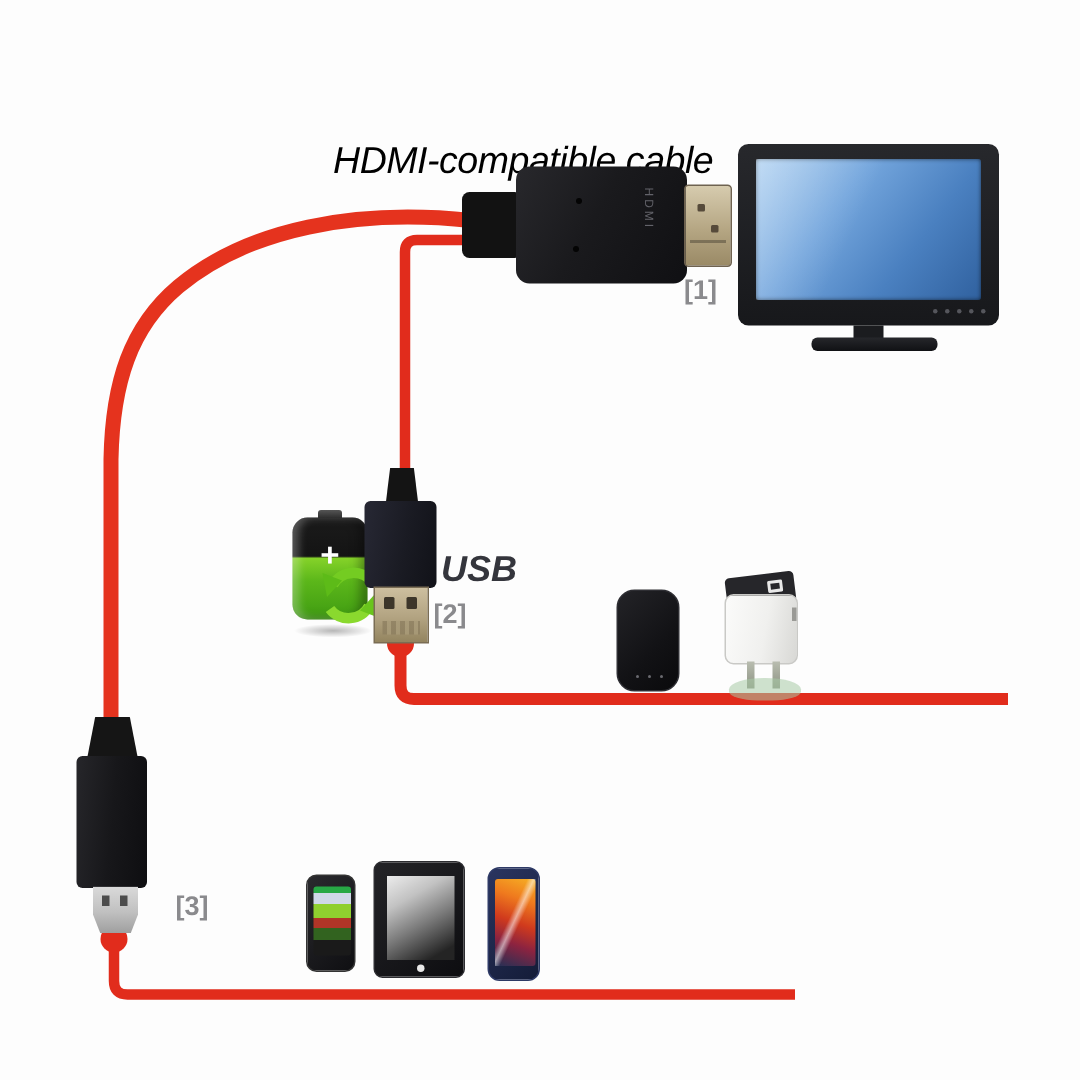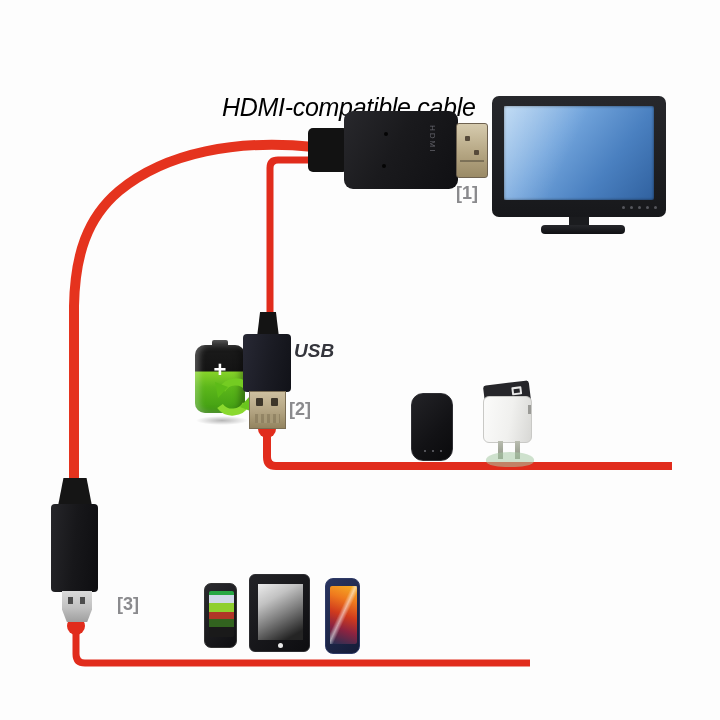--- a/index.html
+++ b/index.html
@@ -65,21 +65,21 @@
     clip-path:polygon(14% 0,86% 0,100% 100%,0 100%);}
   .usb-body{left:243px;top:334px;width:48px;height:58px;border-radius:4px;
     background:linear-gradient(100deg,#272834 0%,#1a1b23 55%,#111218 100%);}
   .usb-plug{left:249px;top:391px;width:37px;height:38px;
     background:linear-gradient(180deg,#cdbf9f 0%,#b2a381 55%,#93845f 100%);
     border:1px solid #7a6d54;}
   .usb-hole{width:7px;height:8px;background:#3d362a;border-radius:1px;}
   .uh1{left:6px;top:6px;} .uh2{left:21px;top:6px;}
   .usb-speck{left:5px;top:22px;width:25px;height:9px;
     background:repeating-linear-gradient(90deg,#8d7f60 0 3px,#a89a78 3px 6px);opacity:.8;}
-  .usb-word{left:294px;top:340px;font-size:19px;font-weight:bold;font-style:italic;
+  .usb-word{left:294px;top:366px;font-size:24px;font-weight:bold;font-style:italic;
     color:#34353c;letter-spacing:0;}
 
   
   .power-bank{left:411px;top:393px;width:42px;height:68px;border-radius:12px;
     background:linear-gradient(135deg,#232327 0%,#121215 60%,#0a0a0c 100%);
     border:1px solid #2e2e33;}
   .pb-dot{width:2px;height:2px;border-radius:50%;background:#6a6a70;top:56px;}
   .pbd1{left:12px;} .pbd2{left:20px;} .pbd3{left:28px;}
 
   .charger-top{left:484px;top:383px;width:46px;height:21px;background:#26262a;

